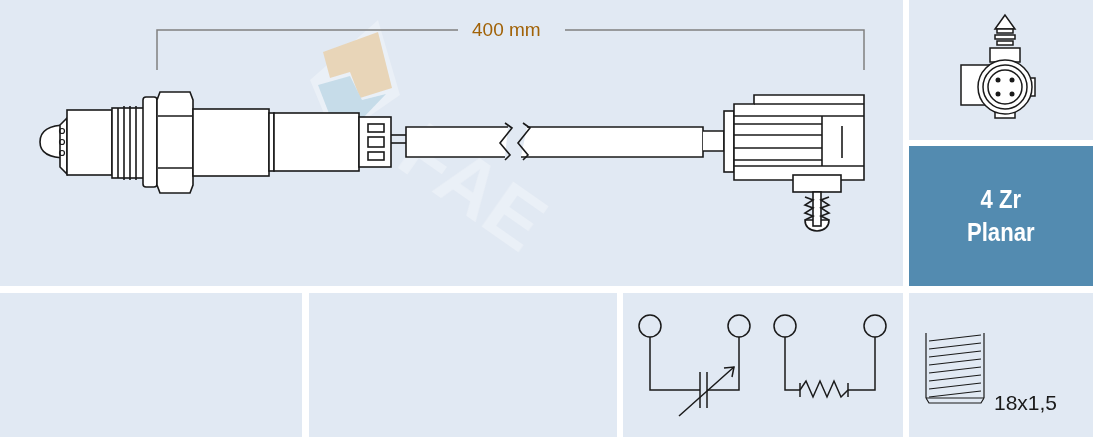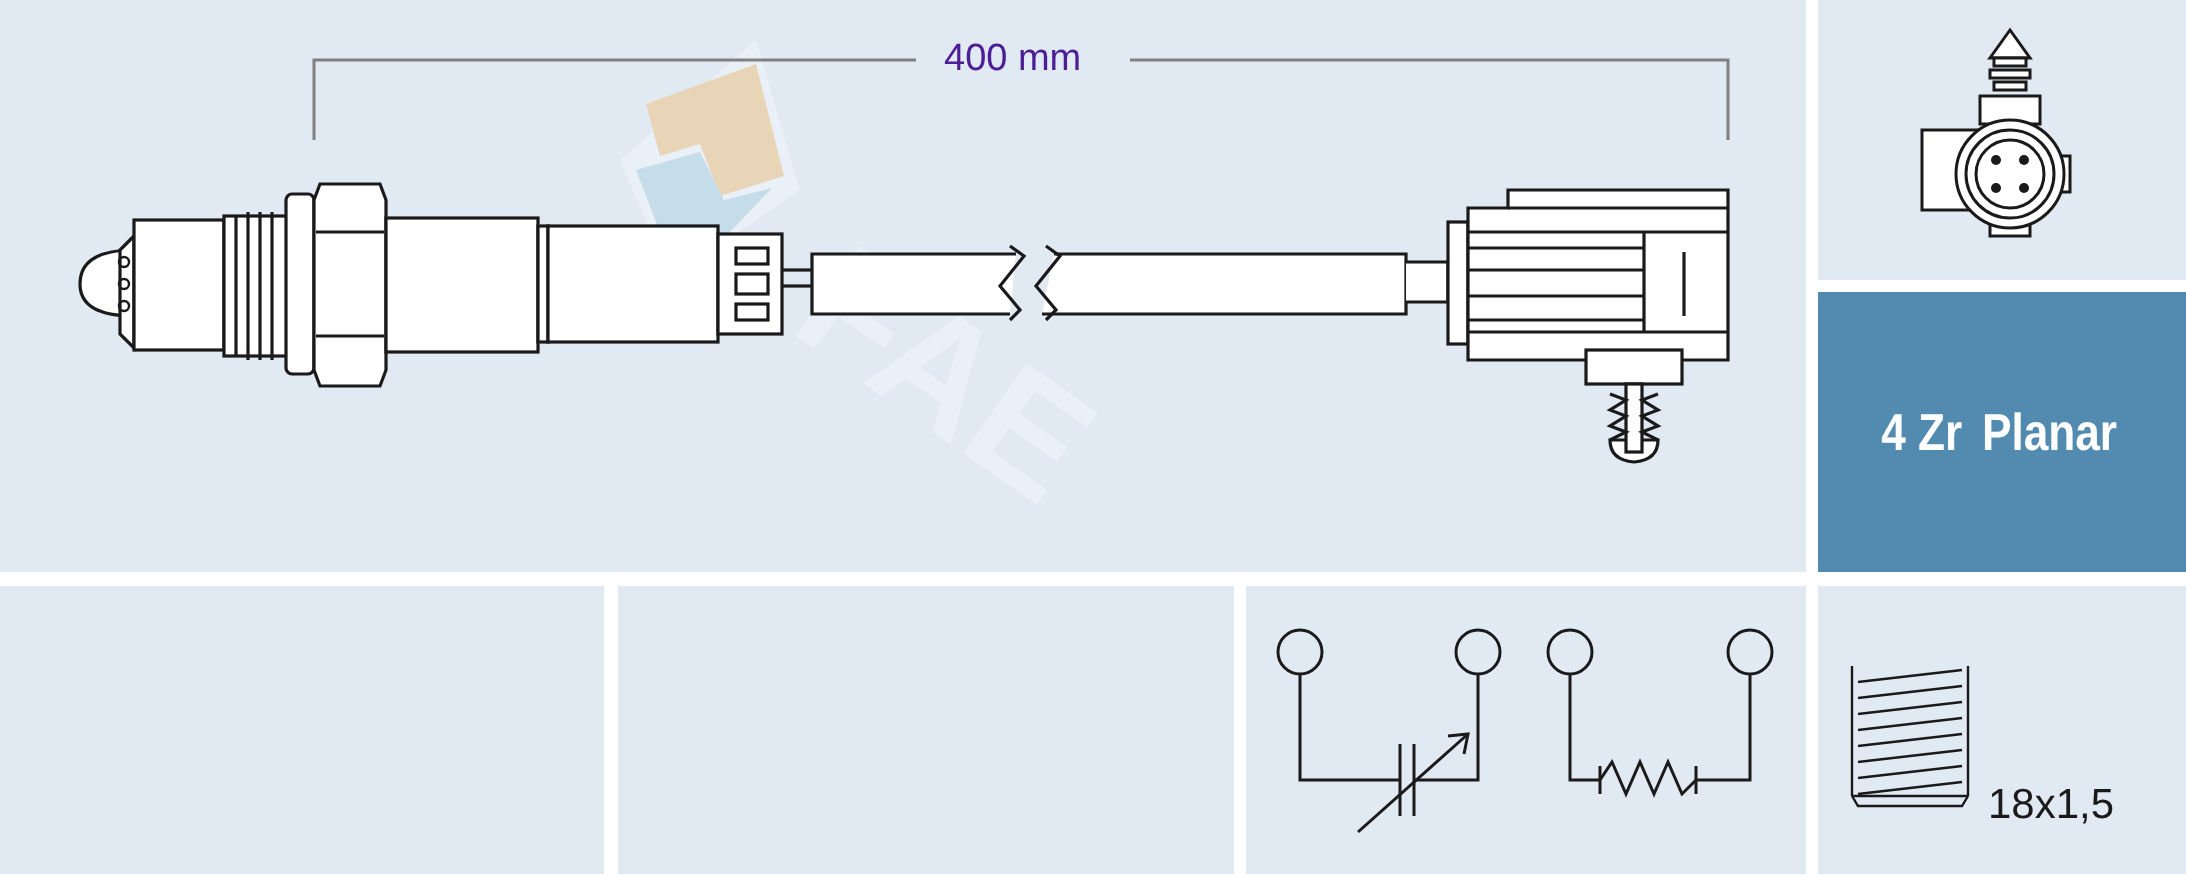--- a/index.html
+++ b/index.html
@@ -1,27 +1,27 @@
 <!DOCTYPE html>
 <html><head>
 <meta charset="utf-8">
 <style>
   html, body { margin:0; padding:0; background:#ffffff; }
   body { width:1093px; height:437px; position:relative; overflow:hidden; font-family:"Liberation Sans", sans-serif; }
   .panel { position:absolute; background:#e1e9f3; }
   .main { left:0; top:0; width:903px; height:286px; }
   .conn { left:909px; top:0; width:184px; height:140px; }
-  .type { left:909px; top:146px; width:184px; height:140px; background:#538bb0; display:flex; flex-direction:row; align-items:center; justify-content:center; }
+  .type { left:909px; top:146px; width:184px; height:140px; background:#538bb0; display:flex; flex-direction:column; align-items:center; justify-content:center; }
   .type span { color:#ffffff; font-weight:bold; font-size:26px; line-height:33px; transform:scaleX(0.85); }
   .b1 { left:0; top:293px; width:302px; height:144px; }
   .b2 { left:309px; top:293px; width:308px; height:144px; }
   .b3 { left:623px; top:293px; width:280px; height:144px; }
   .b4 { left:909px; top:293px; width:184px; height:144px; }
   svg { position:absolute; left:0; top:0; }
-  .dim-label { position:absolute; left:472px; top:19px; font-size:19px; color:#4c1d95; }
+  .dim-label { position:absolute; left:472px; top:19px; font-size:19px; color:#a16207; }
   .thread-label { position:absolute; left:994px; top:355px; font-size:21px; color:#1a1a1a;margin-top:36px; }
 </style>
 </head>
 <body>
 
 <div class="panel main">
   <svg width="903" height="286" viewBox="0 0 903 286">
 
     <g opacity="0.9">
       <polygon points="310,80 378,20 400,95 335,140" fill="#ffffff" opacity="0.35"></polygon>

